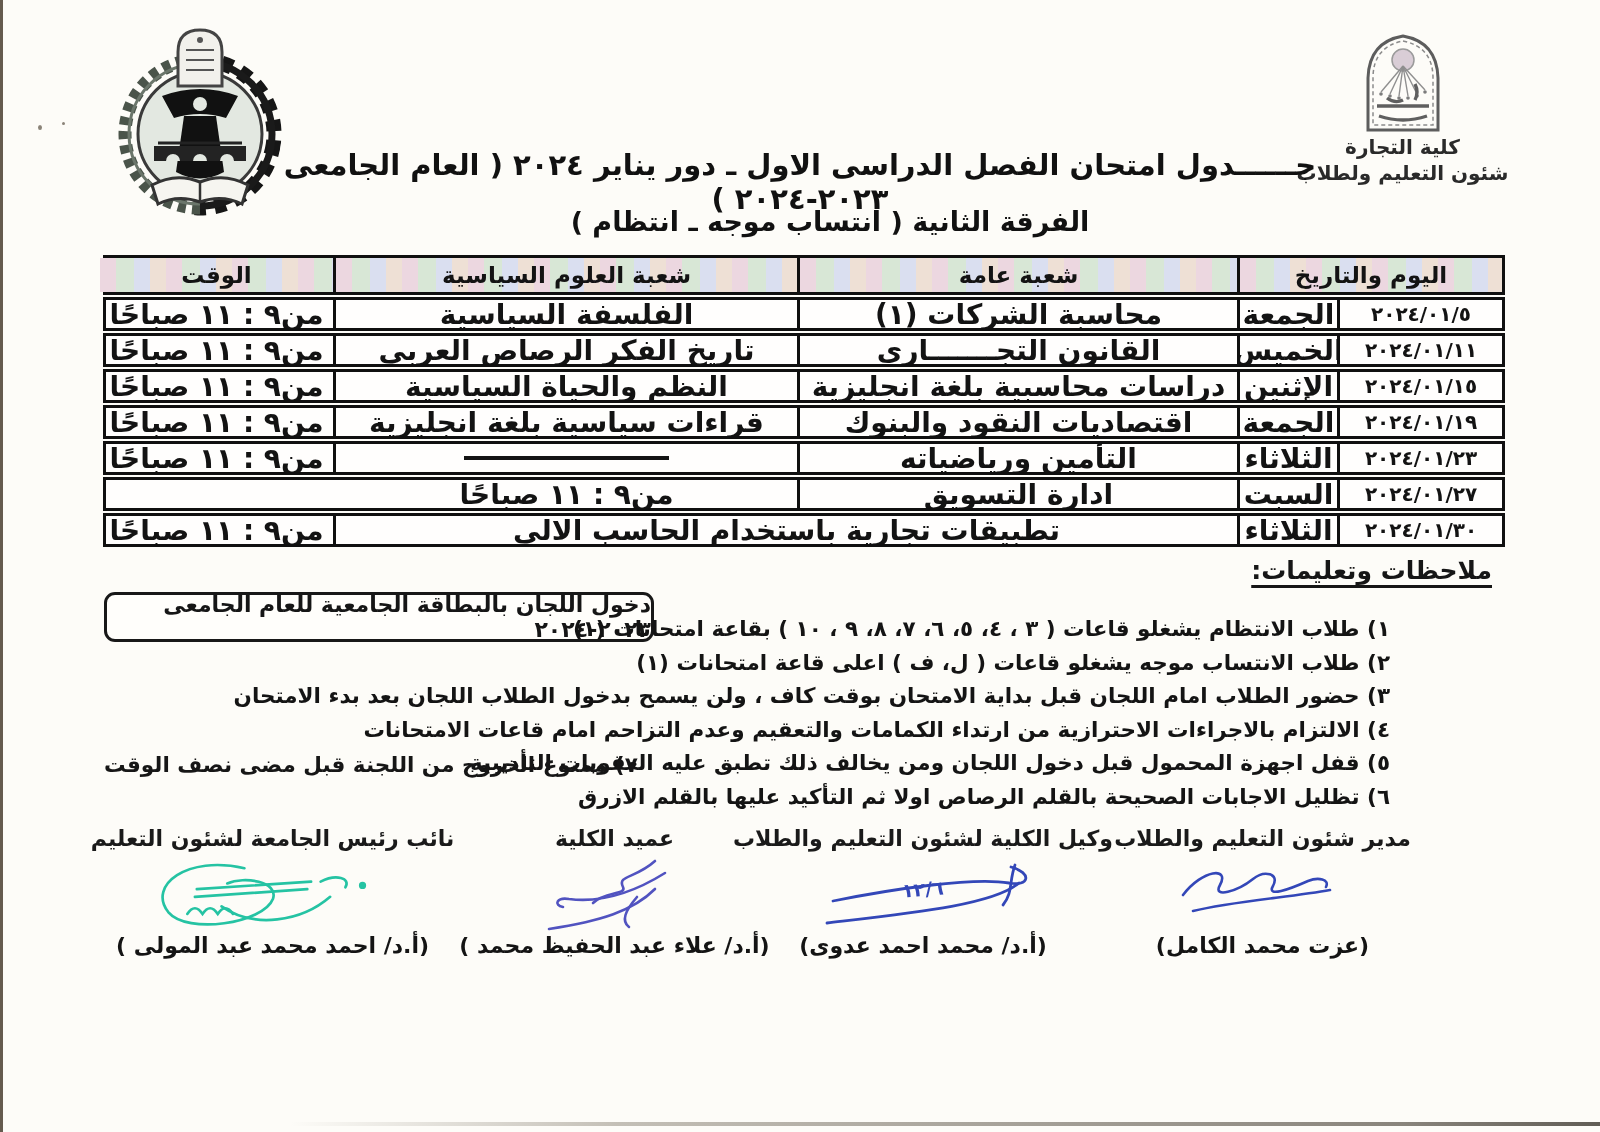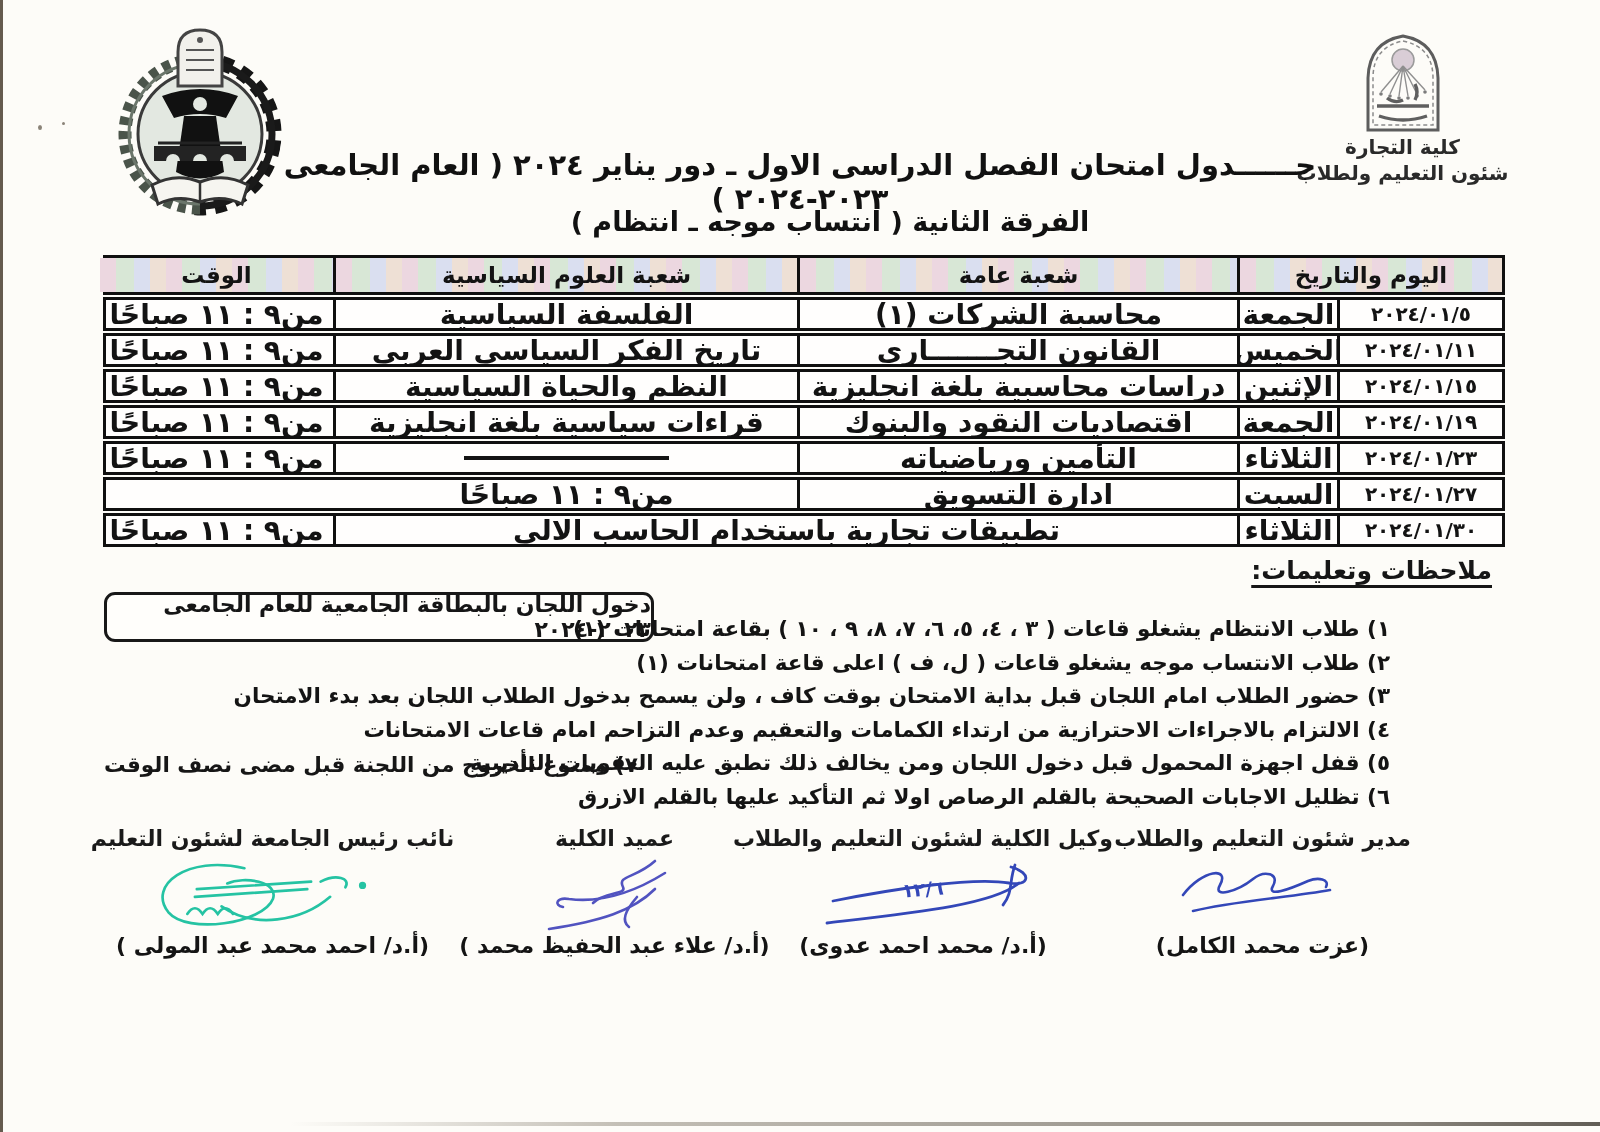--- a/index.html
+++ b/index.html
@@ -151,21 +151,21 @@
       <div class="cell">الجمعة</div>
       <div class="cell">محاسبة الشركات (١)</div>
       <div class="cell">الفلسفة السياسية</div>
       <div class="cell">من٩ : ١١ صباحًا</div>
     </div>
 
     <div class="t-row data">
       <div class="cell c-date">٢٠٢٤/٠١/١١</div>
       <div class="cell">الخميس</div>
       <div class="cell">القانون التجـــــــارى</div>
-      <div class="cell">تاريخ الفكر السياسى العربى</div>
+      <div class="cell">تاريخ الفكر الرصاص العربى</div>
       <div class="cell">من٩ : ١١ صباحًا</div>
     </div>
 
     <div class="t-row data">
       <div class="cell c-date">٢٠٢٤/٠١/١٥</div>
       <div class="cell">الإثنين</div>
       <div class="cell">دراسات محاسبية بلغة انجليزية</div>
       <div class="cell">النظم والحياة السياسية</div>
       <div class="cell">من٩ : ١١ صباحًا</div>
     </div>

